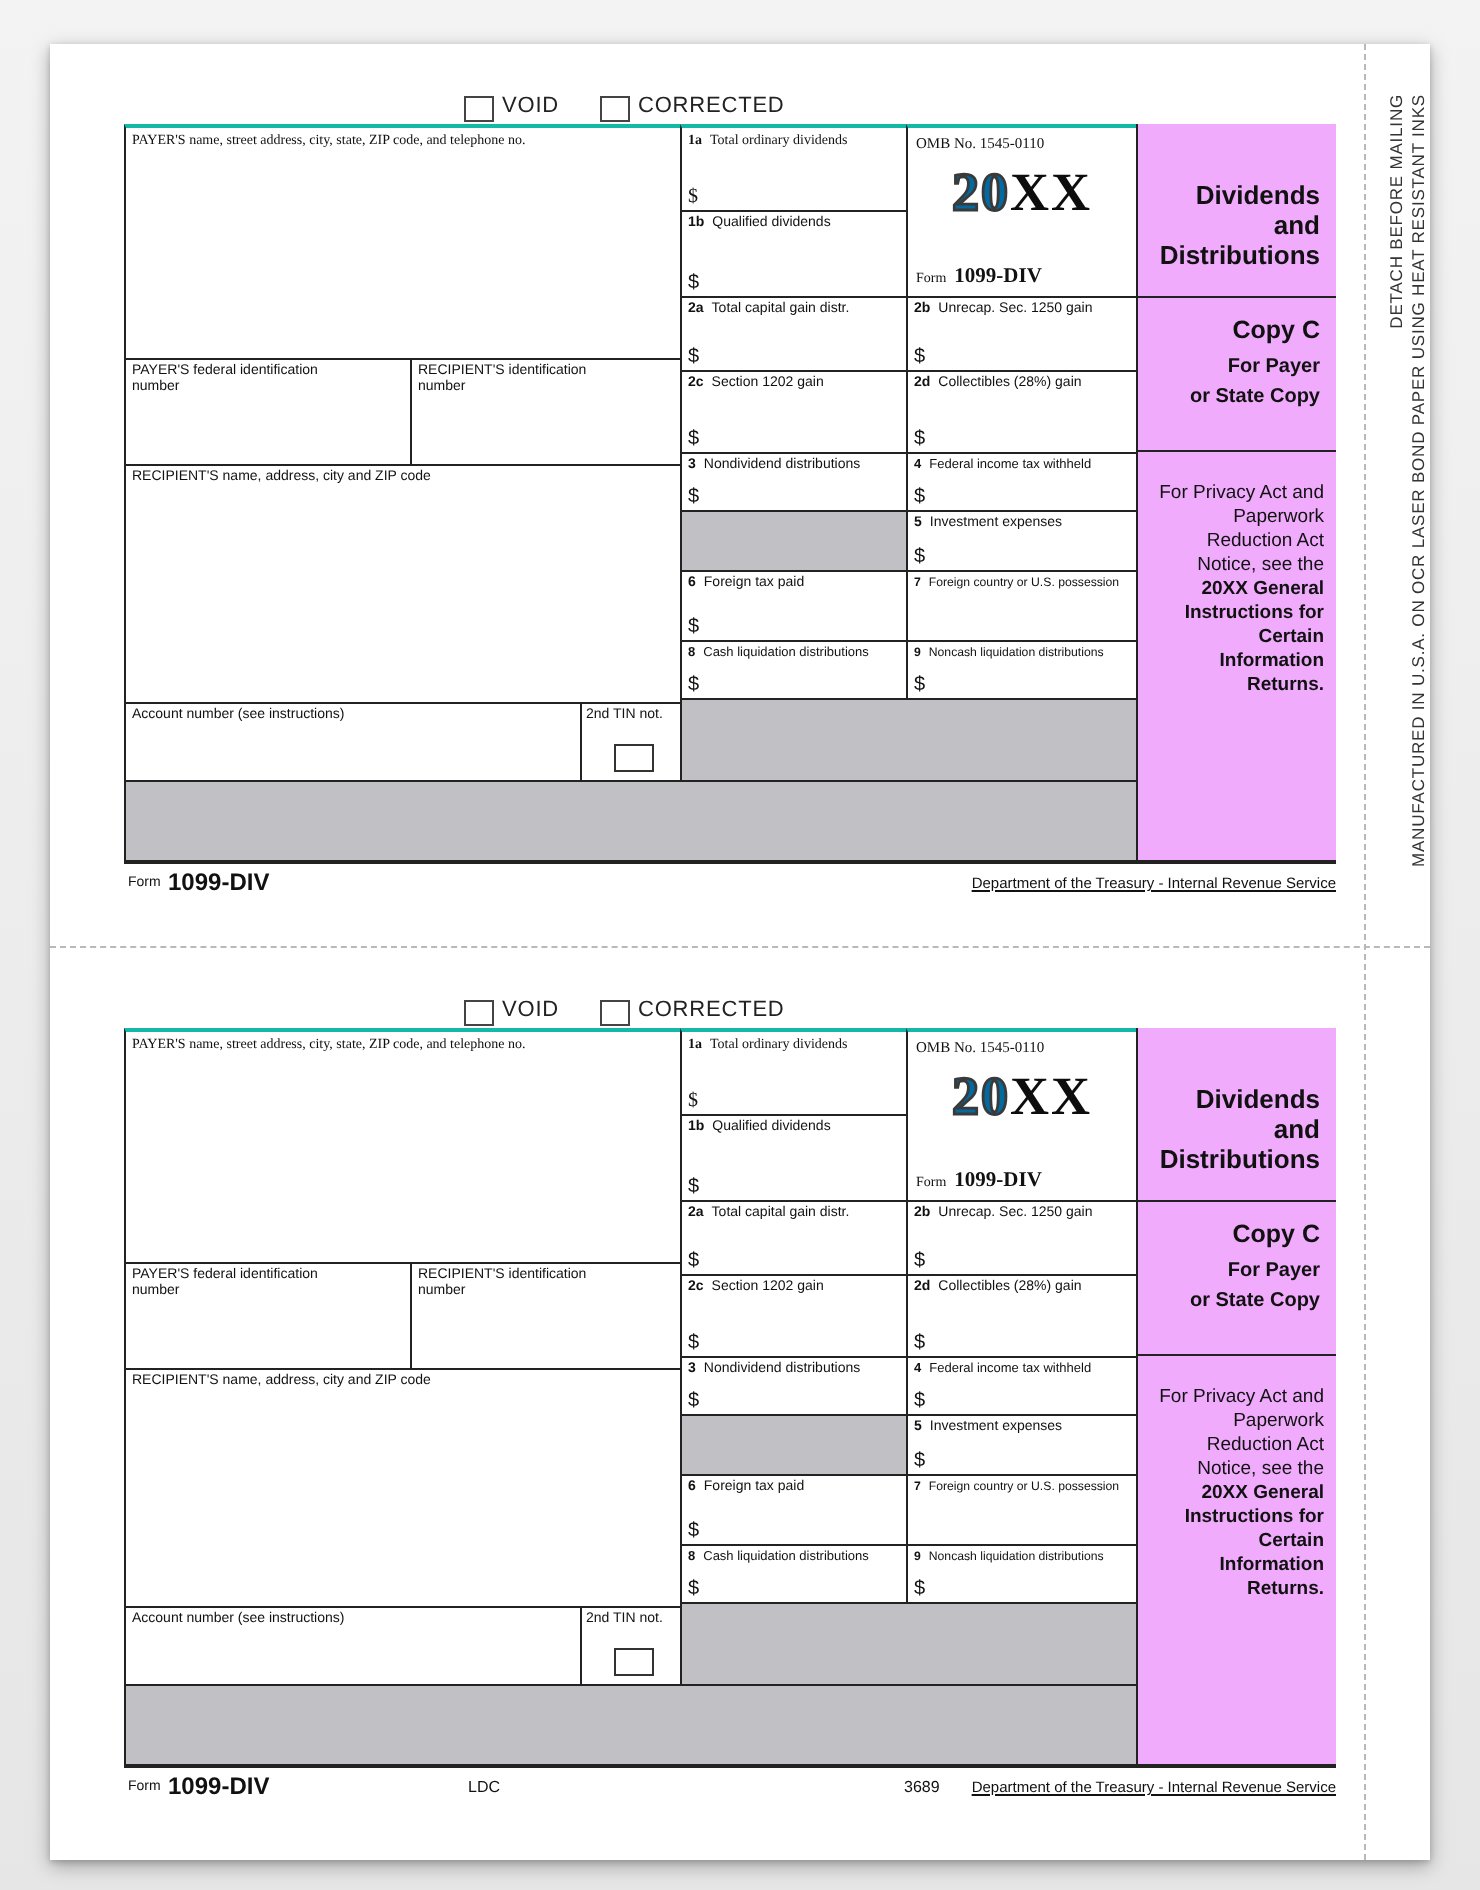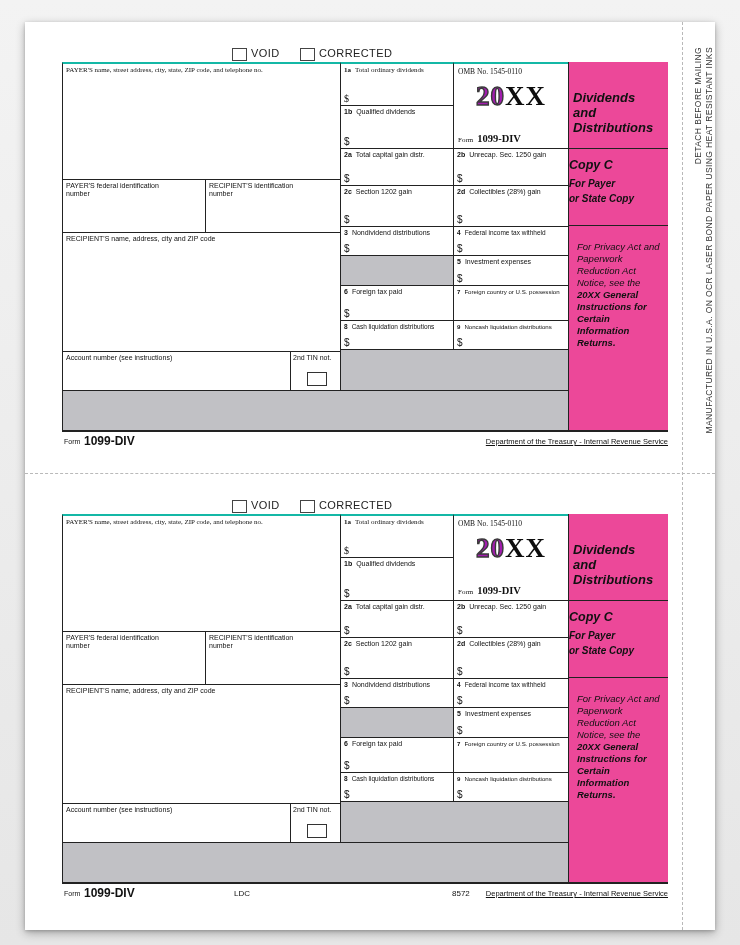--- a/index.html
+++ b/index.html
@@ -30,28 +30,28 @@
   .shadecell{background:#c1c1c5;}
   .lbl{font-size:7px;line-height:1.2;color:#111;padding:2px 2px 0 3px;}
   .lbl .bnum{font-weight:bold;margin-right:4px;}
   .sm{font-size:6.5px;}
   .xs{font-size:6.1px;}
   .dollar{position:absolute;left:3px;bottom:1px;font-size:10px;color:#111;}
 
   
   .omb{font-size:7.5px;padding:3px 2px 0 4px;white-space:nowrap;}
   .year{margin-top:6px;text-align:center;font-size:27px;font-weight:bold;line-height:28px;letter-spacing:1px;}
-  .y-outline{color:#a21caf;-webkit-text-stroke:1.4px #3a3a3a;text-shadow:0 0 0 #999;}
+  .y-outline{color:#0369a1;-webkit-text-stroke:1.4px #3a3a3a;text-shadow:0 0 0 #999;}
   .y-solid{color:#0d0d0d;}
   .formnum{position:absolute;left:4px;bottom:2px;}
   .fw{font-size:7px;}
   .fn{font-size:10.5px;font-weight:bold;}
 
   
-  .rcol{position:absolute;box-sizing:border-box;border-left:1px solid #222;background:#ec4899;text-align:left;font-style:italic;}
+  .rcol{position:absolute;box-sizing:border-box;border-left:1px solid #222;background:#f0abfc;text-align:right;}
   .titlecell{padding:28px 8px 0 4px;font-size:13px;font-weight:bold;line-height:15px;border-top:none;}
   .copycell{padding:9px 8px 0 0;}
   .copy-name{font-size:12.5px;font-weight:bold;}
   .copy-sub{font-size:10px;font-weight:bold;margin-top:6px;}
   .privacycell{padding:15px 6px 0 8px;font-size:9.5px;line-height:12px;color:#111;}
   .privacycell .b{font-weight:bold;}
 
   .bottomline{position:absolute;left:0;top:383px;width:606px;height:0;border-top:2px solid #222;}
 
   
@@ -296,21 +296,21 @@
     <span>For Privacy Act and Paperwork Reduction Act Notice, see the</span>
     <span class="b">20XX General Instructions for Certain Information Returns.</span>
   </div>
 
   <div class="bottomline"></div>
 
   <div class="form-footer">
     <span class="f-word">Form</span>
     <span class="f-num">1099-DIV</span>
     <span class="f-ldc" data-copy2="">LDC</span>
-    <span class="f-code" data-copy2="">8572</span>
+    <span class="f-code" data-copy2="">3689</span>
     <span class="f-dept">Department of the Treasury - Internal Revenue Service</span>
   </div>
 </div>
   <div class="perf-v"></div>
   <div class="perf-h"></div>
   <div class="margin-text">
     <div class="mline">DETACH BEFORE MAILING</div>
     <div class="mline">MANUFACTURED IN U.S.A. ON OCR LASER BOND PAPER USING HEAT RESISTANT INKS</div>
   </div>
 </div>

